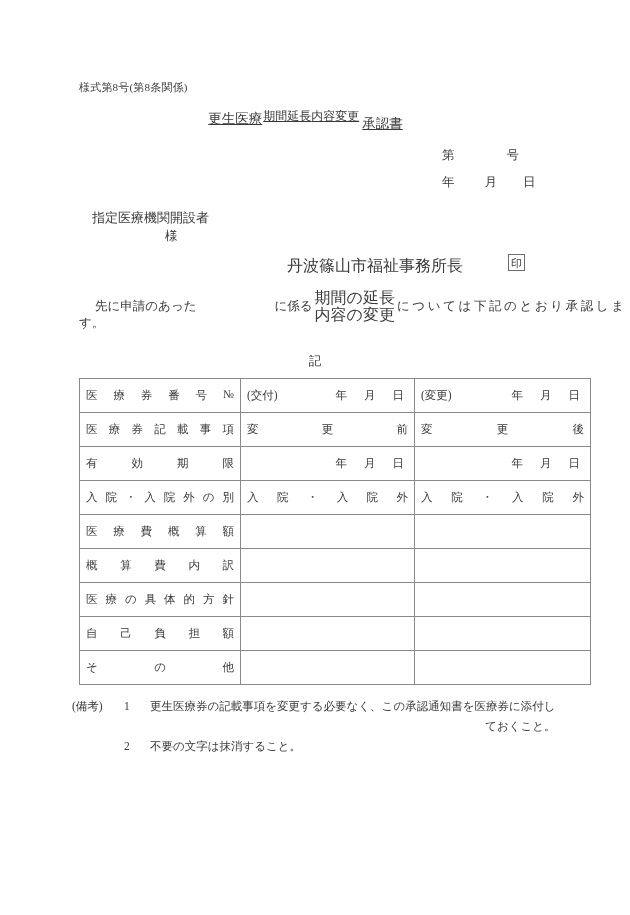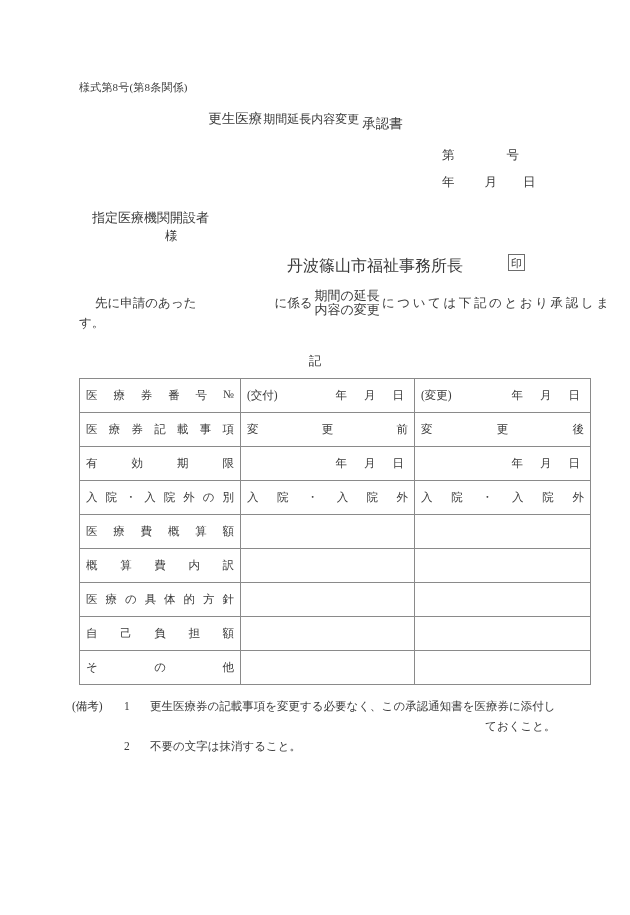--- a/index.html
+++ b/index.html
@@ -34,22 +34,23 @@
   }
 
   
   .title-block {
     left: 0;
     top: 110px;
     width: 611px;
     text-align: center;
     display: flex;
     justify-content: center;
-    align-items: center;
+    align-items: flex-start;
     font-size: 13.5px;
+    text-decoration: underline;
   }
   .title-main { display: inline-block; }
   .title-stack {
     display: inline-flex;
     justify-content: center;
     font-size: 12px;
     line-height: 1.08;
     margin: 0 1px;
     position: relative;
     top: 0px;
@@ -108,21 +109,21 @@
     top: 289px;
     font-size: 12.5px;
     display: flex;
     align-items: center;
   }
   .body-gap { display: inline-block; width: 78px; }
   .body-stack {
     display: inline-flex;
     flex-direction: column;
     justify-content: center;
-    font-size: 13px;
+    font-size: 16px;
     line-height: 1.08;
     margin: 0 2px;
   }
   .body-stack span { display: block; }
   .spaced { letter-spacing: 2.6px; }
   .body-line2 {
     left: 79px;
     top: 315px;
     font-size: 12.5px;
   }

